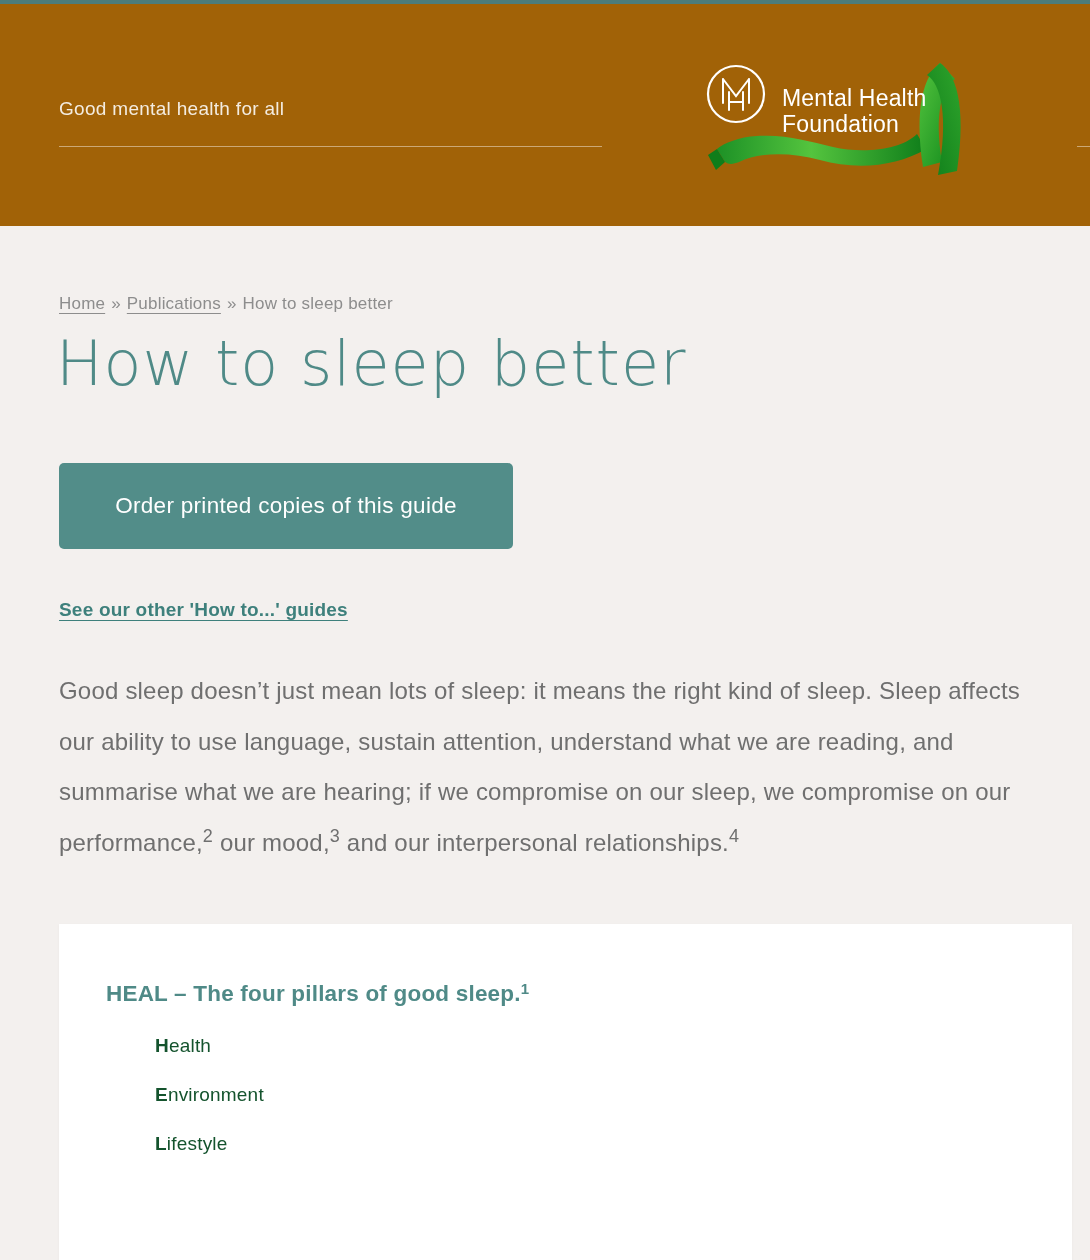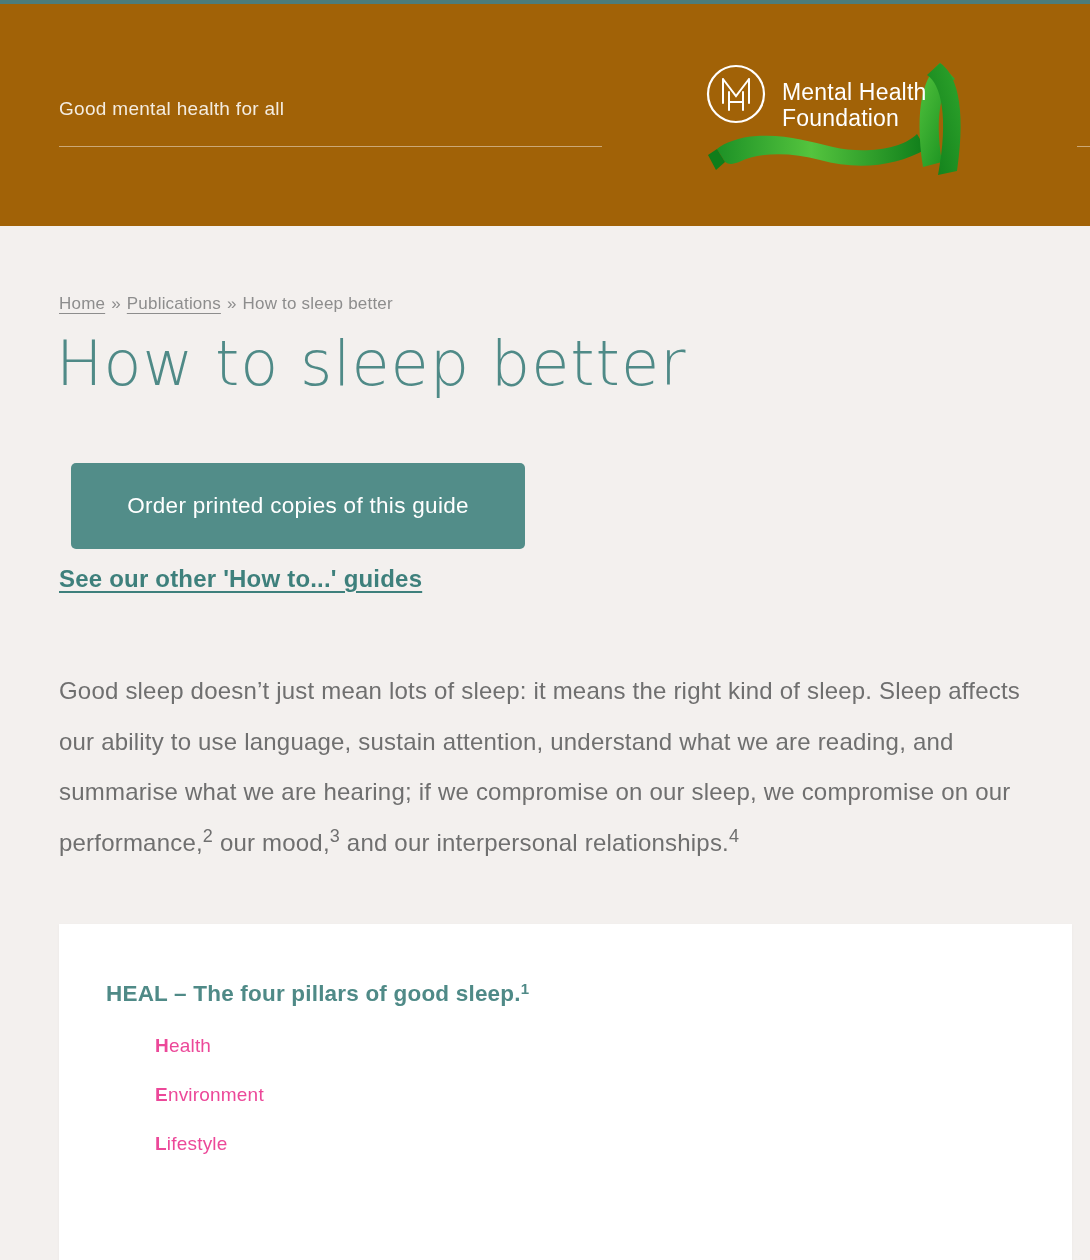--- a/index.html
+++ b/index.html
@@ -31,21 +31,21 @@
   }
   .header-rule-right {
     position:absolute; right:0; top:146px; width:13px; height:1px;
     background:rgba(255,255,255,.45);
   }
   .logo {
     position:absolute; left:704px; top:53px; width:280px; height:130px;
   }
   .logo svg { position:absolute; left:0; top:0; }
   .logo-text {
-    position:absolute; left:78px; top:26px;
+    position:absolute; left:78px; top:32px;
     color:#ffffff; font-size:23px; line-height:26px; font-weight:400;
     letter-spacing:.2px;
   }
 
   
   .breadcrumb {
     position:absolute; left:59px; top:294px;
     font-size:17px; color:#8d8d8d; letter-spacing:.2px;
   }
   .breadcrumb a {
@@ -62,26 +62,26 @@
     color:#4f8a87;
   }
 
   .order-button {
     position:absolute; left:59px; top:463px;
     width:454px; height:86px;
     background:#528d89; border:none; border-radius:5px;
     color:#ffffff; font-size:22.5px; font-weight:300;
     font-family:"Liberation Sans", sans-serif;
     display:flex; align-items:center; justify-content:center;
-    cursor:pointer; letter-spacing:.3px;margin-left:12px;
+    cursor:pointer; letter-spacing:.3px;
   }
 
   .guides-link {
-    position:absolute; left:59px; top:565px;
-    font-size:24px; font-weight:bold; color:#3e807c;
+    position:absolute; left:59px; top:599px;
+    font-size:19px; font-weight:bold; color:#3e807c;
     text-decoration:underline; text-underline-offset:4px;
     letter-spacing:.2px; cursor:pointer;
   }
 
   .intro-paragraph {
     position:absolute; left:59px; top:666px;
     width:982px;
     font-size:24px; line-height:50.5px; color:#6f6f6f;
     letter-spacing:.2px;
   }
@@ -101,21 +101,21 @@
     font-size:22.5px; line-height:28px; font-weight:bold;
     color:#4f8a87; letter-spacing:.2px;
   }
   .heal-title sup { font-size:15px; vertical-align:7px; line-height:0; }
   .heal-intro {
     margin-top:25px; font-size:19px; line-height:24px; color:#6f6f6f;
     letter-spacing:.2px;
   }
   .heal-list { margin-top:26px; padding-left:49px; list-style:none; }
   .heal-list li {
-    font-size:19px; line-height:24px; color:#ec4899;
+    font-size:19px; line-height:24px; color:#14532d;
     margin-bottom:25px; letter-spacing:.2px;
   }
   .heal-list li b { font-weight:bold; }
 </style>
 </head>
 <body>
 
 <header class="site-header">
   <div class="header-strip"></div>
   <div class="tagline">Good mental health for all</div>

